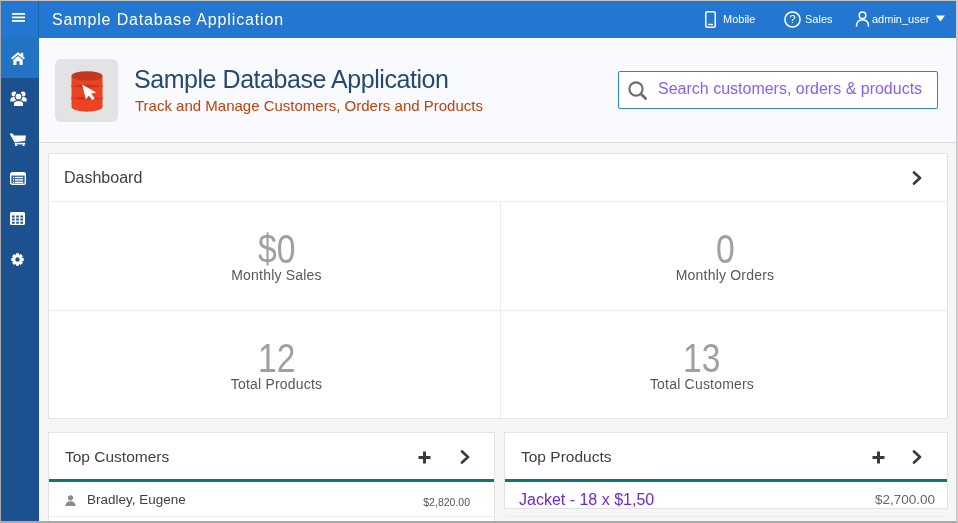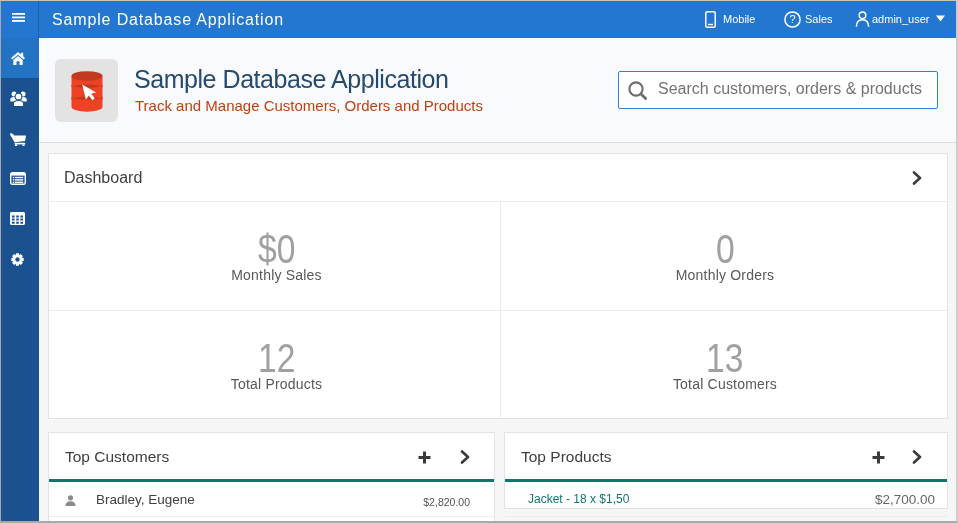--- a/index.html
+++ b/index.html
@@ -17,40 +17,40 @@
 .topItem { top:1px; height:37px; line-height:37px; color:#fff; font-size:11px; }
 
 
 #sidebar { left:1px; top:38px; width:38px; height:483px; background:#1c5190; }
 #sideHome { left:1px; top:38px; width:38px; height:40px; background:#2273c4; }
 #hdrBand { left:39px; top:38px; width:917px; height:105px; background:#f8fafd; border-bottom:1px solid #d9dbde; }
 #appIcon { left:55px; top:59px; width:63px; height:63px; background:#e3e3e3; border-radius:6px; }
 #hdrTitle { left:134px; top:65px; font-size:25px; color:#254a6d; letter-spacing:-0.45px; }
 #hdrSub { left:135px; top:97px; font-size:15px; color:#c2410c; }
 #search { left:618px; top:71px; width:320px; height:38px; background:#fff; border:1.5px solid #2e7fd6; border-radius:2px; }
-#searchPh { left:658px; top:70px; height:38px; line-height:38px; font-size:16px; color:#737373; }
+#searchPh { left:658px; top:70px; height:38px; line-height:38px; font-size:16px; color:#8b5cf6; }
 
 
 .card { background:#fff; border:1px solid #e3e3e3; }
 #dash { left:48px; top:153px; width:900px; height:266px; }
 #dashTitle { left:64px; top:153px; height:49px; line-height:49px; font-size:16px; color:#404040; }
 #dashHead { left:48px; top:153px; width:900px; height:49px; border-bottom:1px solid #ececec; }
 #statVert { left:500px; top:202px; width:1px; height:216px; background:#ececec; }
 #statHorz { left:49px; top:310px; width:898px; height:1px; background:#ececec; }
 .stat { display:flex; flex-direction:column; align-items:center; justify-content:flex-start; padding-top:25px; }
 .statNum { font-size:41px; color:#a0a0a0; transform:scaleX(.82); line-height:44px; }
 .statLbl { font-size:14px; color:#585858; margin-top:-4.5px; letter-spacing:0.2px; }
 
 
 #cardL { left:48px; top:432px; width:447px; height:91px; }
 #cardR { left:504px; top:432px; width:444px; height:77px; }
 .cardHead { height:49px; border-bottom:3px solid #0f766e; position:relative; }
 .cardTitle { position:absolute; left:16px; top:0; height:48px; line-height:48px; font-size:15.5px; color:#404040; }
 .row { position:absolute; left:0; top:49px; width:100%; height:35px; border-bottom:1px solid #ececec; }
-.rowTxt { position:absolute; top:0; height:35px; line-height:35px;margin-left:9px; }
+.rowTxt { position:absolute; top:0; height:35px; line-height:35px; }
 
 svg { display:block; }
 .chev { stroke:#3a3a3a; stroke-width:2.6; fill:none; stroke-linecap:round; stroke-linejoin:round; }
 .plus { stroke:#3a3a3a; stroke-width:3; fill:none; }
 </style>
 </head>
 <body>
 
 <div class="abs" id="topbar"></div>
 <div class="abs" id="burgerSep"></div>
@@ -163,21 +163,21 @@
     <div class="statLbl">Monthly Sales</div>
 </div>
 <div class="abs stat" style="left:502px; top:202px; width:446px; height:108px;">
   <div class="statNum">0</div>
     <div class="statLbl">Monthly Orders</div>
 </div>
 <div class="abs stat" style="left:51px; top:311px; width:451px; height:107px;">
   <div class="statNum">12</div>
     <div class="statLbl">Total Products</div>
 </div>
-<div class="abs stat" style="left:502px; top:311px; width:446px; height:107px;">
+<div class="abs stat" style="left:479px; top:311px; width:446px; height:107px;">
   <div class="statNum">13</div>
     <div class="statLbl">Total Customers</div>
 </div>
 
 <div class="abs card" id="cardL">
   <div class="cardHead">
     <div class="cardTitle">Top Customers</div>
     <svg style="position:absolute; left:369px; top:18px;" width="13" height="13" viewBox="0 0 13 13">
       <path class="plus" d="M6.5 0.5 L6.5 12.5 M0.5 6.5 L12.5 6.5"></path>
     </svg>
@@ -199,18 +199,18 @@
   <div class="cardHead">
     <div class="cardTitle">Top Products</div>
     <svg style="position:absolute; left:367px; top:18px;" width="13" height="13" viewBox="0 0 13 13">
       <path class="plus" d="M6.5 0.5 L6.5 12.5 M0.5 6.5 L12.5 6.5"></path>
     </svg>
     <svg style="position:absolute; left:407px; top:17px;" width="10" height="14" viewBox="0 0 10 14">
       <path class="chev" d="M2 1.5 L8 7 L2 12.5"></path>
     </svg>
   </div>
   <div class="row">
-    <div class="rowTxt" style="left:14px; font-size:12px; color:#0f766e;">Jacket - 18 x $1,50</div>
+    <div class="rowTxt" style="left:14px; font-size:16px; color:#6d28d9;">Jacket - 18 x $1,50</div>
     <div class="rowTxt" style="right:12px; font-size:13.5px; color:#666;">$2,700.00</div>
   </div>
 </div>
 
 <div id="frame"></div>
 
 </body></html>

